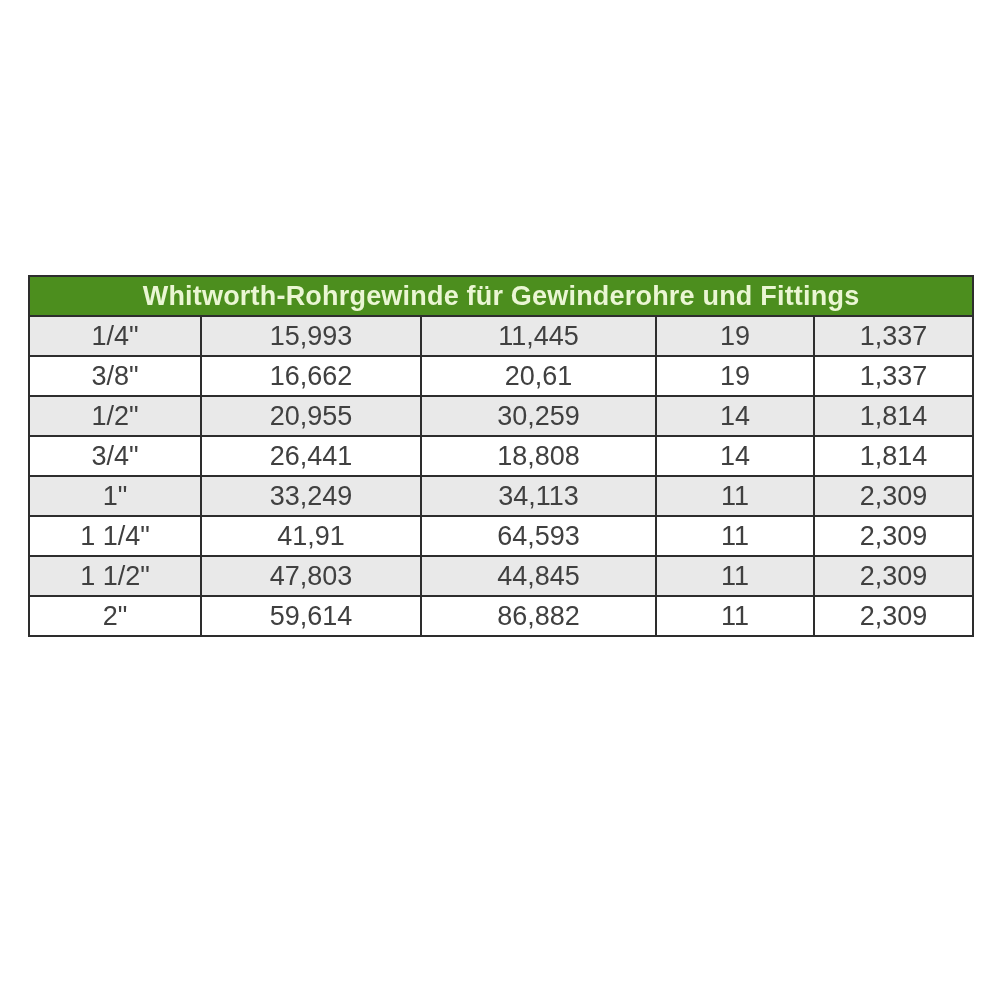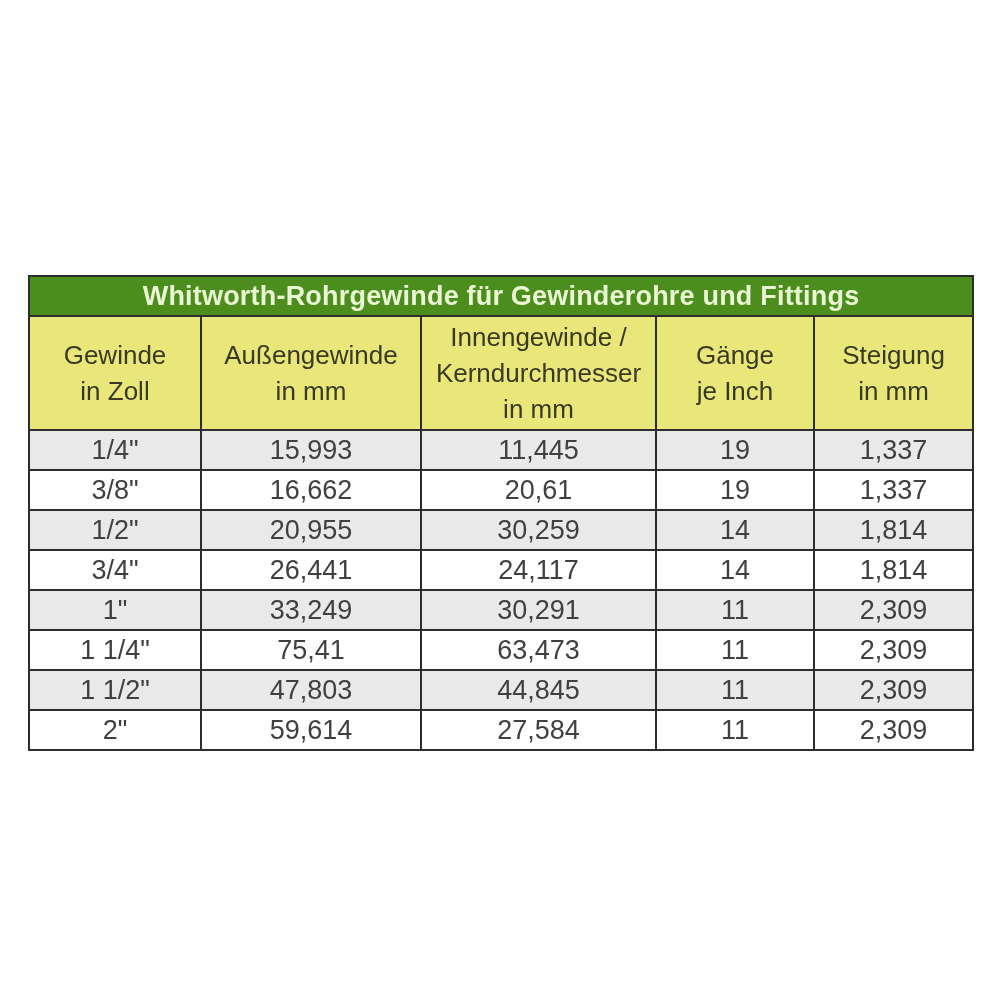--- a/index.html
+++ b/index.html
@@ -64,33 +64,20 @@
       <col style="width:172px">
       <col style="width:220px">
       <col style="width:235px">
       <col style="width:158px">
       <col style="width:159px">
     </colgroup>
     <thead>
       <tr>
         <th class="title-cell" colspan="5">Whitworth-Rohrgewinde für Gewinderohre und Fittings</th>
       </tr>
-      <tr>
-        <th class="header-cell">Gewinde
-in Zoll</th>
-        <th class="header-cell">Außengewinde
-in mm</th>
-        <th class="header-cell">Innengewinde /
-Kerndurchmesser
-in mm</th>
-        <th class="header-cell">Gänge
-je Inch</th>
-        <th class="header-cell">Steigung
-in mm</th>
-      </tr>
     </thead>
     <tbody>
         <tr class="alt">
           <td>1/4"</td>
           <td>15,993</td>
           <td>11,445</td>
           <td>19</td>
           <td>1,337</td>
         </tr>
         <tr>
@@ -103,47 +90,47 @@
         <tr class="alt">
           <td>1/2"</td>
           <td>20,955</td>
           <td>30,259</td>
           <td>14</td>
           <td>1,814</td>
         </tr>
         <tr>
           <td>3/4"</td>
           <td>26,441</td>
-          <td>24,117</td>
+          <td>18,808</td>
           <td>14</td>
           <td>1,814</td>
         </tr>
         <tr class="alt">
           <td>1"</td>
           <td>33,249</td>
-          <td>30,291</td>
+          <td>34,113</td>
           <td>11</td>
           <td>2,309</td>
         </tr>
         <tr>
           <td>1 1/4"</td>
-          <td>75,41</td>
-          <td>63,473</td>
+          <td>41,91</td>
+          <td>64,593</td>
           <td>11</td>
           <td>2,309</td>
         </tr>
         <tr class="alt">
           <td>1 1/2"</td>
           <td>47,803</td>
           <td>44,845</td>
           <td>11</td>
           <td>2,309</td>
         </tr>
         <tr>
           <td>2"</td>
           <td>59,614</td>
-          <td>27,584</td>
+          <td>86,882</td>
           <td>11</td>
           <td>2,309</td>
         </tr>
       </tbody>
   </table>
 </div>
 
 </body></html>

